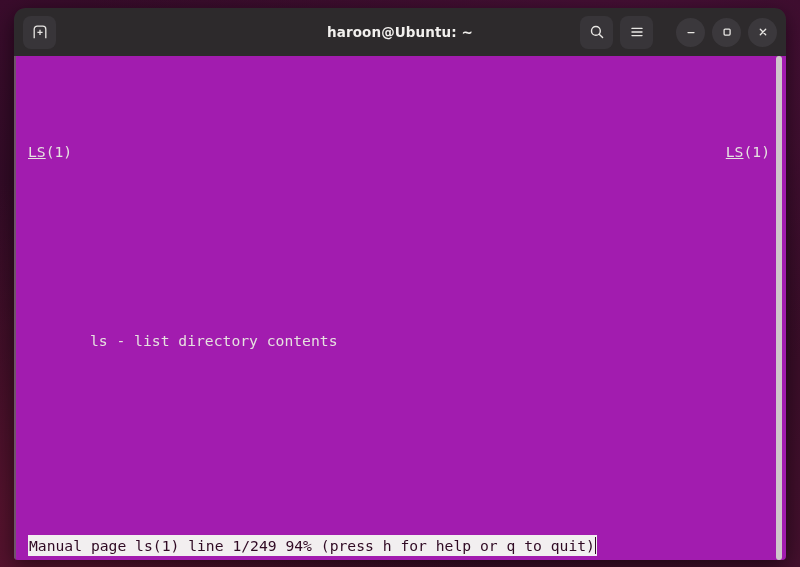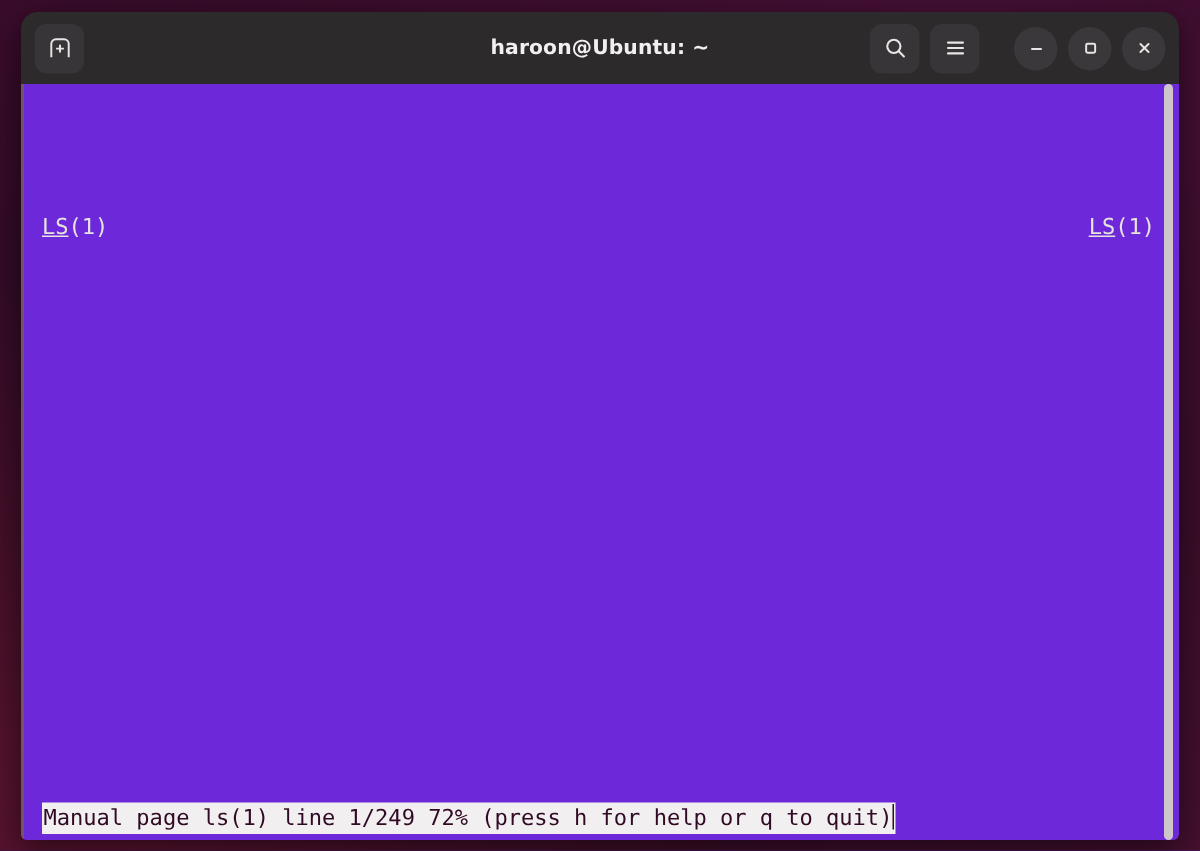--- a/index.html
+++ b/index.html
@@ -90,21 +90,21 @@
     gap: 7px;
     z-index: 2;
   }
   #left-controls { display: flex; align-items: center; z-index: 2; }
 
   .gap-lg { width: 9px; }
 
   
   #term {
     flex: 1 1 auto;
-    background: #6d28d9;
+    background: #a21caf;
     position: relative;
     overflow: hidden;
   }
 
   #term-left-edge {
     position: absolute;
     left: 0; top: 0; bottom: 0;
     width: 2px;
     background: #6e5668;
   }
@@ -250,20 +250,21 @@
 
       
       <div class="line hdr-line">
         <span><span class="u">LS</span><span>(1)</span></span>
         <span><span class="u">LS</span><span>(1)</span></span>
       </div>
 
       <div class="line"> </div>
 
       
+      <div class="line">       ls - list directory contents</div>
 
       <div class="line"> </div>
 
       
       
       
 
       
 
       
@@ -289,20 +290,20 @@
       
       
 
       
 
       
       
 
     </div>
 
-    <div id="statusbar"><span>Manual page ls(1) line 1/249 72% (press h for help or q to quit)</span><span id="status-cursor"></span></div>
+    <div id="statusbar"><span>Manual page ls(1) line 1/249 94% (press h for help or q to quit)</span><span id="status-cursor"></span></div>
 
     <div id="scrollbar-track">
       <div id="scrollbar-thumb"></div>
     </div>
 
   </div>
 </div>
 
 </body></html>

